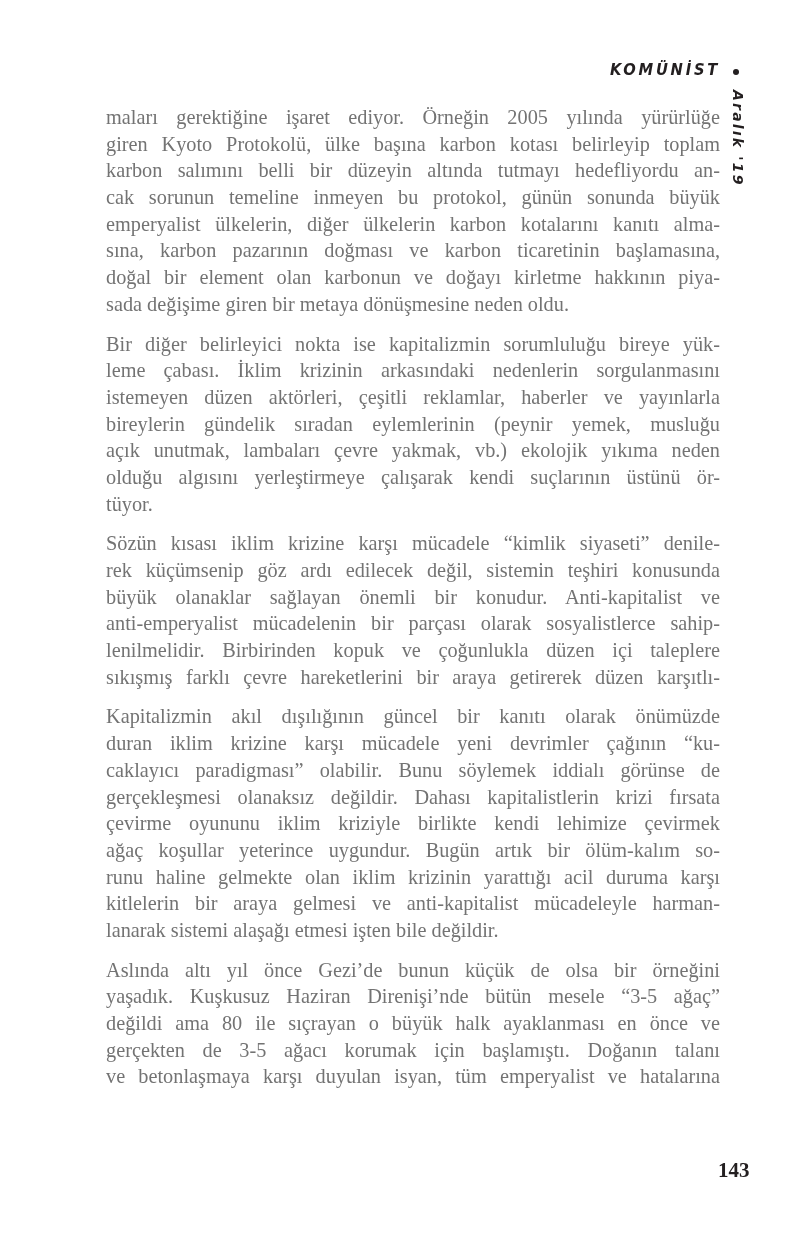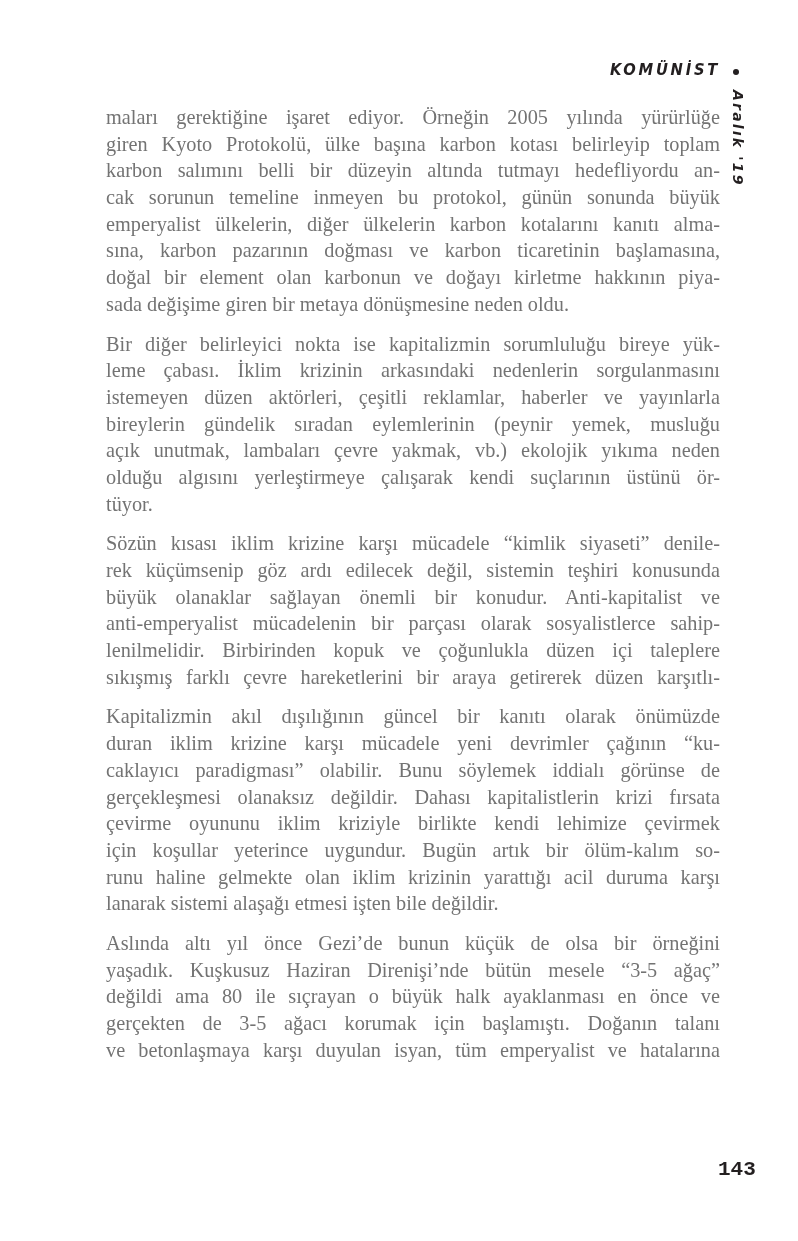--- a/index.html
+++ b/index.html
@@ -43,21 +43,21 @@
       color: #737373;
       text-align: justify;
       hyphens: manual;
     }
     .line { display: block; text-align: justify; text-align-last: justify; white-space: nowrap; height: 26.7px; }
     .line.last { text-align-last: left; }
     .para { margin: 0 0 13px 0; }
     .page-number {
       position: absolute;
       top: 1158px; left: 718px;
-      font-family: Liberation Mono, monospace;
+      font-family: Liberation Serif, serif;
       font-weight: bold;
       font-size: 21px;
       color: #231f20;
     }
   </style>
 </head>
 <body>
 
 <div class="header-title">KOMÜNİST</div>
 <div class="header-dot"></div>
@@ -90,22 +90,23 @@
     <span class="line">anti-emperyalist mücadelenin bir parçası olarak sosyalistlerce sahip-</span>
     <span class="line">lenilmelidir. Birbirinden kopuk ve çoğunlukla düzen içi taleplere</span>
     <span class="line">sıkışmış farklı çevre hareketlerini bir araya getirerek düzen karşıtlı-</span>
   </div>
   <div class="para">
     <span class="line">Kapitalizmin akıl dışılığının güncel bir kanıtı olarak önümüzde</span>
     <span class="line">duran iklim krizine karşı mücadele yeni devrimler çağının “ku-</span>
     <span class="line">caklayıcı paradigması” olabilir. Bunu söylemek iddialı görünse de</span>
     <span class="line">gerçekleşmesi olanaksız değildir. Dahası kapitalistlerin krizi fırsata</span>
     <span class="line">çevirme oyununu iklim kriziyle birlikte kendi lehimize çevirmek</span>
-    <span class="line">için koşullar yeterince uygundur. Bugün artık bir ölüm-kalım so-</span>
+    <span class="line">ağaç koşullar yeterince uygundur. Bugün artık bir ölüm-kalım so-</span>
     <span class="line">runu haline gelmekte olan iklim krizinin yarattığı acil duruma karşı</span>
+    <span class="line">kitlelerin bir araya gelmesi ve anti-kapitalist mücadeleyle harman-</span>
     <span class="line last">lanarak sistemi alaşağı etmesi işten bile değildir.</span>
   </div>
   <div class="para">
     <span class="line">Aslında altı yıl önce Gezi’de bunun küçük de olsa bir örneğini</span>
     <span class="line">yaşadık. Kuşkusuz Haziran Direnişi’nde bütün mesele “3-5 ağaç”</span>
     <span class="line">değildi ama 80 ile sıçrayan o büyük halk ayaklanması en önce ve</span>
     <span class="line">gerçekten de 3-5 ağacı korumak için başlamıştı. Doğanın talanı</span>
     <span class="line">ve betonlaşmaya karşı duyulan isyan, tüm emperyalist ve hatalarına</span>
   </div>
 </div>

